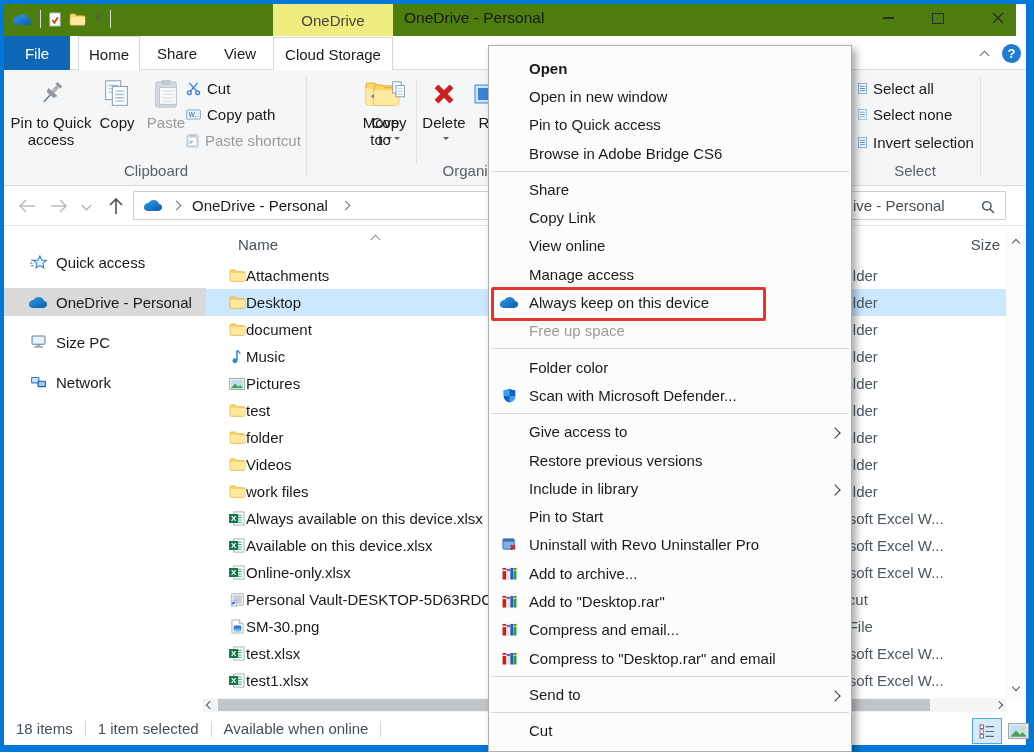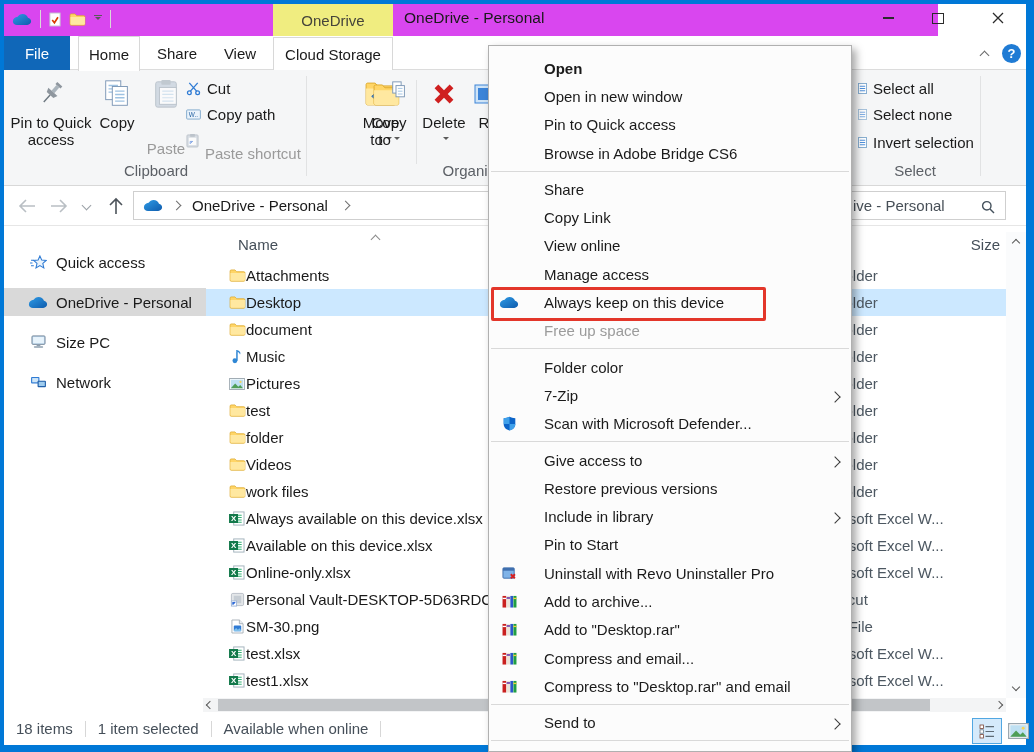--- a/index.html
+++ b/index.html
@@ -8,21 +8,21 @@
   .abs{position:absolute;}
   
   .b-strip{position:absolute;background:var(--accent);z-index:30;}
   
   .chev{display:inline-block;border-top:1.6px solid #666;border-right:1.6px solid #666;width:6px;height:6px;}
   .chev.up{transform:rotate(-45deg);}
   .chev.down{transform:rotate(135deg);}
   .chev.right{transform:rotate(45deg);}
   .chev.left{transform:rotate(-135deg);}
   
-  .titlebar{position:absolute;left:0;top:0;width:938px;height:36px;background:#d946ef;}
+  .titlebar{position:absolute;left:0;top:0;width:1016px;height:36px;background:#4d7c0f;}
   .qat{position:absolute;left:12px;top:6px;height:26px;display:flex;align-items:center;gap:8px;}
   .qat-sep{width:1px;height:18px;background:#d9d9d9;}
   .ctx-group-hdr{position:absolute;left:273px;top:4px;width:120px;height:32px;background:var(--ctx-yellow);
     display:flex;align-items:center;justify-content:center;color:#45443a;}
   .win-title{position:absolute;left:404px;top:0;height:36px;display:flex;align-items:center;font-size:15.5px;}
   .win-btn{position:absolute;top:0;width:44px;height:36px;display:flex;align-items:center;justify-content:center;}
   
   .tabrow{position:absolute;left:0;top:36px;width:1034px;height:34px;background:#fff;border-bottom:1px solid #dcdcdc;box-sizing:border-box;}
   .tab{position:absolute;top:0;height:34px;display:flex;align-items:center;justify-content:center;}
   .tab-file{background:var(--filetab);color:#fff;}
@@ -31,21 +31,21 @@
   .help-circle{width:19px;height:19px;border-radius:50%;background:#1f7bd4;color:#fff;font-weight:bold;font-size:13px;
     display:flex;align-items:center;justify-content:center;}
   
   .ribbon{position:absolute;left:0;top:70px;width:1034px;height:116px;background:#f5f6f7;border-bottom:1px solid #d8d8d8;box-sizing:border-box;}
   .big-btn{position:absolute;top:4px;display:flex;flex-direction:column;align-items:center;}
   .big-ic{height:40px;display:flex;align-items:center;justify-content:center;}
   .big-lbl{line-height:17px;text-align:center;}
   .small-btn{position:absolute;display:flex;align-items:center;gap:6px;height:22px;}
   .grp-lbl{position:absolute;top:92px;height:18px;line-height:18px;text-align:center;color:#5c6066;}
   .grp-sep{position:absolute;top:6px;height:100px;width:1px;background:#e1e2e3;}
-  .disabled-txt{color:#9a9a9a;margin-top:26px;}
+  .disabled-txt{color:#9a9a9a;}
   .caret{display:inline-block;width:0;height:0;border:3.5px solid transparent;border-top-color:#5a5a5a;margin-left:3px;vertical-align:2px;}
   
   .addr{position:absolute;left:0;top:186px;width:1034px;height:40px;background:#fff;border-bottom:1px solid #e6e6e6;box-sizing:border-box;}
   .addr-box{position:absolute;top:5px;height:29px;border:1px solid #cfcfcf;background:#fff;box-sizing:border-box;display:flex;align-items:center;}
   
   .side-item{position:absolute;left:0;width:202px;height:28px;display:flex;align-items:center;}
   .side-item .ic{width:20px;margin-left:24px;display:flex;justify-content:center;}
   .side-item .lbl{margin-left:8px;white-space:nowrap;}
   .side-sel{background:#d9d9d9;}
   
@@ -62,21 +62,21 @@
   .status{position:absolute;left:0;top:712px;width:1034px;height:33px;background:#fff;display:flex;align-items:center;color:#454f59;}
   .st-sep{width:1px;height:16px;background:#d7d7d7;margin:0 12px;}
   .view-btn{position:absolute;display:flex;align-items:center;justify-content:center;}
   .view-active{background:#d5eafb;border:1px solid #51a7e2;box-sizing:border-box;}
   
   .ctx-menu{position:absolute;left:488px;top:45px;width:364px;height:707px;background:#fcfcfc;
     border:1px solid #b0b0b0;box-sizing:border-box;box-shadow:4px 4px 8px rgba(0,0,0,.35);
     z-index:40;padding-top:8px;overflow:hidden;}
   .mi{position:relative;height:28.3px;display:flex;align-items:center;}
   .mi-ic{position:absolute;left:9px;width:22px;display:flex;justify-content:center;}
-  .mi-lbl{margin-left:55px;white-space:nowrap;}
+  .mi-lbl{margin-left:40px;white-space:nowrap;}
   .mi-bold{font-weight:bold;}
   .mi-dis{color:#9b9b9b;}
   .mi-arrow{position:absolute;right:12px;}
   .mi-sep{height:1px;background:#d9d9d9;margin:3.5px 2px;}
   .annot-box{position:absolute;left:491px;top:287px;width:269px;height:28px;border:3px solid var(--annot);
     border-radius:2px;z-index:60;pointer-events:none;}
   svg{display:block;}
 </style>
 </head>
 <body>
@@ -659,24 +659,20 @@
         <span class="mi-lbl">Always keep on this device</span>
       </div>
       <div class="mi">
         <span class="mi-lbl mi-dis">Free up space</span>
       </div>
       <div class="mi-sep"></div>
       <div class="mi">
         <span class="mi-lbl">Folder color</span>
       </div>
       <div class="mi">
-        <span class="mi-lbl">7-Zip</span>
-        <span class="mi-arrow"><span class="chev right" style="width:7px;height:7px;border-color:#3a3a3a;display:inline-block;"></span></span>
-      </div>
-      <div class="mi">
         <span class="mi-ic">
           <svg width="15" height="15" viewBox="0 0 16 16">
             <path d="M8 .8C6.2 1.7 4.2 2.2 1.8 2.3v6.2c0 3.6 2.5 5.8 6.2 7 3.7-1.2 6.2-3.4 6.2-7V2.3C11.8 2.2 9.8 1.7 8 .8z" fill="#0c64c8"></path>
             <path d="M8 .8C6.2 1.7 4.2 2.2 1.8 2.3v6.2H8z" fill="#3fa0ea"></path>
             <path d="M14.2 8.5c0 3.6-2.5 5.8-6.2 7V8.5z" fill="#3fa0ea"></path>
           </svg>
         </span>
         <span class="mi-lbl">Scan with Microsoft Defender...</span>
       </div>
       <div class="mi-sep"></div>

